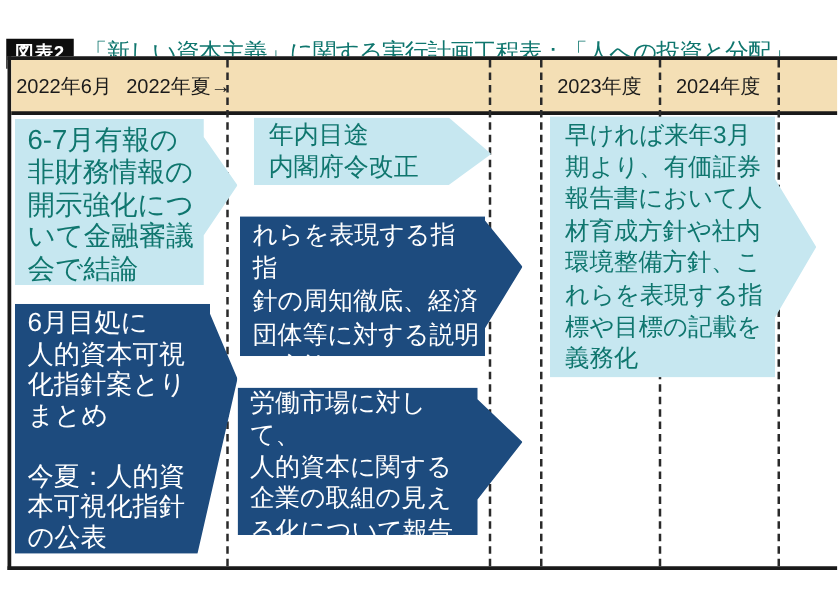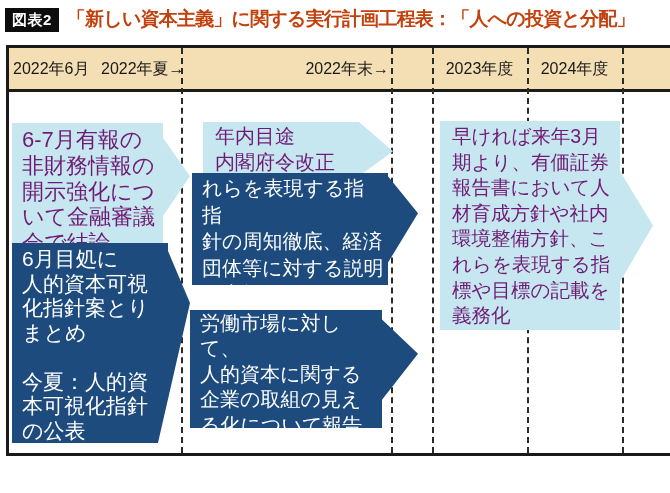--- a/index.html
+++ b/index.html
@@ -8,21 +8,21 @@
     background:var(--page-bg,#ffffff);
     font-family:"Liberation Sans","DejaVu Sans",sans-serif;
     color:#1a1a1a;
   }
   
   .title-bar{position:absolute;left:5px;top:6px;display:flex;align-items:flex-end;gap:8px;white-space:nowrap;}
   .badge{
     background:#0d0d0d;color:#fff;font-weight:700;font-size:15px;
     padding:4px 7px 5px 7px;line-height:1;letter-spacing:0.5px;
   }
-  .title-text{font-size:19px;font-weight:700;letter-spacing:-0.8px;color:#c2410c;}
+  .title-text{font-size:19px;font-weight:400;letter-spacing:-0.8px;color:#0f766e;margin-top:23px;}
   
   .table{
     position:absolute;left:6px;top:45px;width:664px;height:411px;
     box-sizing:border-box;background:#fff;
     border:3px solid var(--border-dark,#1a1a1a);border-right:none;
   }
   .thead{
     position:absolute;left:0;top:0;width:100%;height:41px;z-index:0;
     background:var(--header-tan,#f4dfb5);
     border-bottom:3px solid var(--border-dark,#1a1a1a);
@@ -34,21 +34,21 @@
     position:absolute;z-index:3;box-sizing:border-box;white-space:pre-line;
     clip-path:polygon(
       0 0,
       calc(100% - var(--tip)) 0,
       calc(100% - var(--tip)) var(--a),
       100% var(--c),
       var(--bx,calc(100% - var(--tip))) var(--b),
       calc(100% - var(--tip)) 100%,
       0 100%);
   }
-  .arrow.light{background:var(--light-blue,#c6e7f0);color:#701a75;margin-top:28px;}
+  .arrow.light{background:var(--light-blue,#c6e7f0);color:#0f766e;}
   .arrow.dark{background:var(--dark-blue,#1d4b7e);color:#ffffff;}
   .arrow b{font-weight:400;}
   .credit{position:absolute;left:6px;top:466px;font-size:15px;color:var(--credit-gray,#4a4a4a);}
 </style>
 </head>
 <body>
 
 <div class="page">
 
   <div class="title-bar">
@@ -61,21 +61,20 @@
     <div class="thead"></div>
 
     <div class="vdash" style="left:172px"></div>
     <div class="vdash" style="left:382px"></div>
     <div class="vdash" style="left:423px"></div>
     <div class="vdash" style="left:518px"></div>
     <div class="vdash" style="left:613px"></div>
 
     <span class="tick" style="left:4px">2022年6月</span>
     <span class="tick" style="left:92px">2022年夏→</span>
-    <span class="tick" style="left:275px;width:105px;text-align:right">2022年末→</span>
     <span class="tick" style="left:423px;width:95px;text-align:center">2023年度</span>
     <span class="tick" style="left:518px;width:95px;text-align:center">2024年度</span>
 
     <div class="arrow light" style="left:3px;top:47px;width:178px;height:133px;font-size:22px;line-height:25.8px;padding:4px 30px 0 10px;--tip:27px;--a:11%;--c:40%;--b:70%"><span>6-7月有報の
 </span><b>非財務情報</b><span>の
 開示強化につ
 いて金融審議
 会で結論</span></div>
 
     <div class="arrow dark" style="left:3px;top:195px;width:178px;height:200px;font-size:21px;line-height:24.5px;padding:4px 26px 0 10px;--tip:22px;--a:4%;--c:30%;--b:100%;--bx:82%"><span>6月目処に

